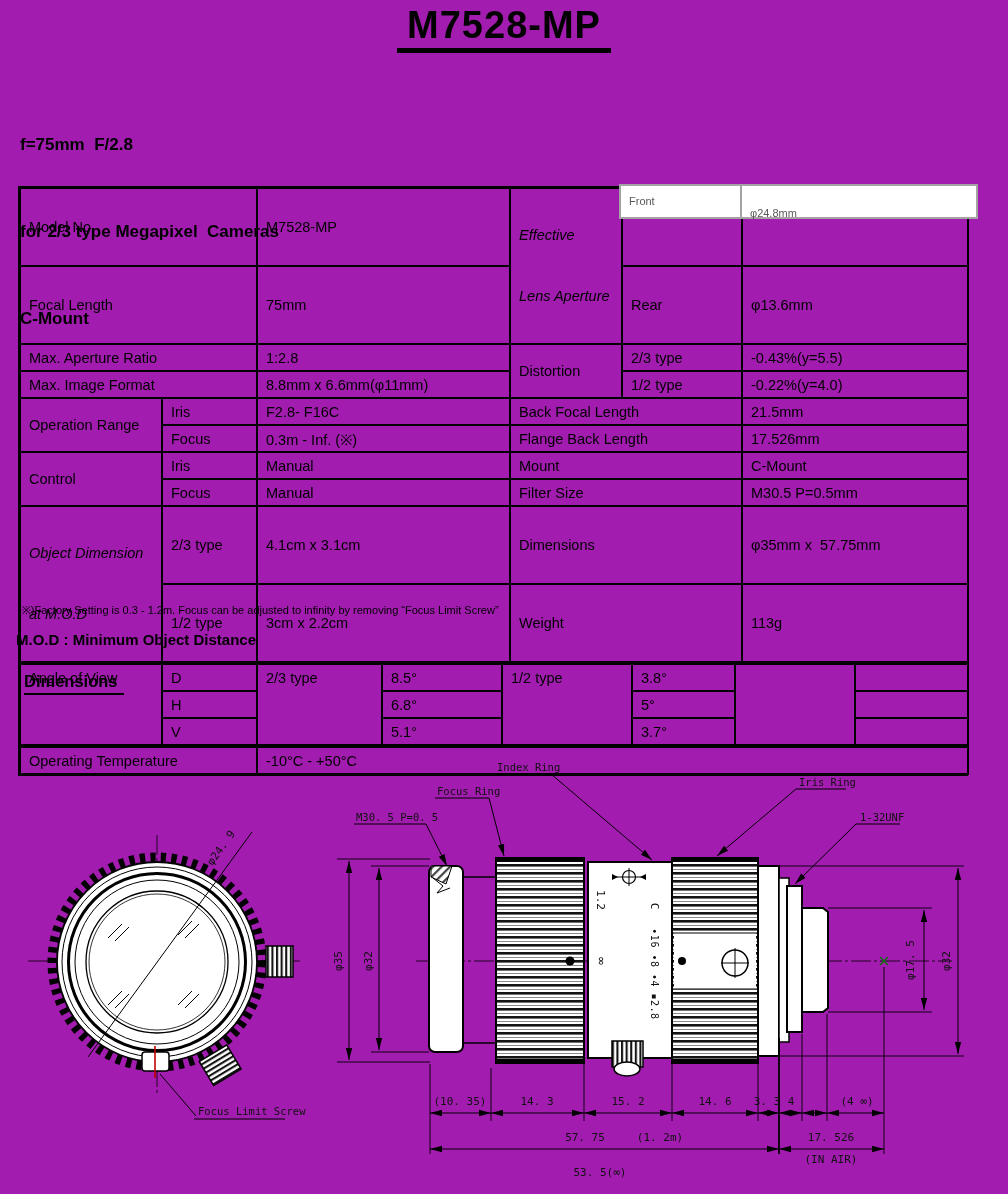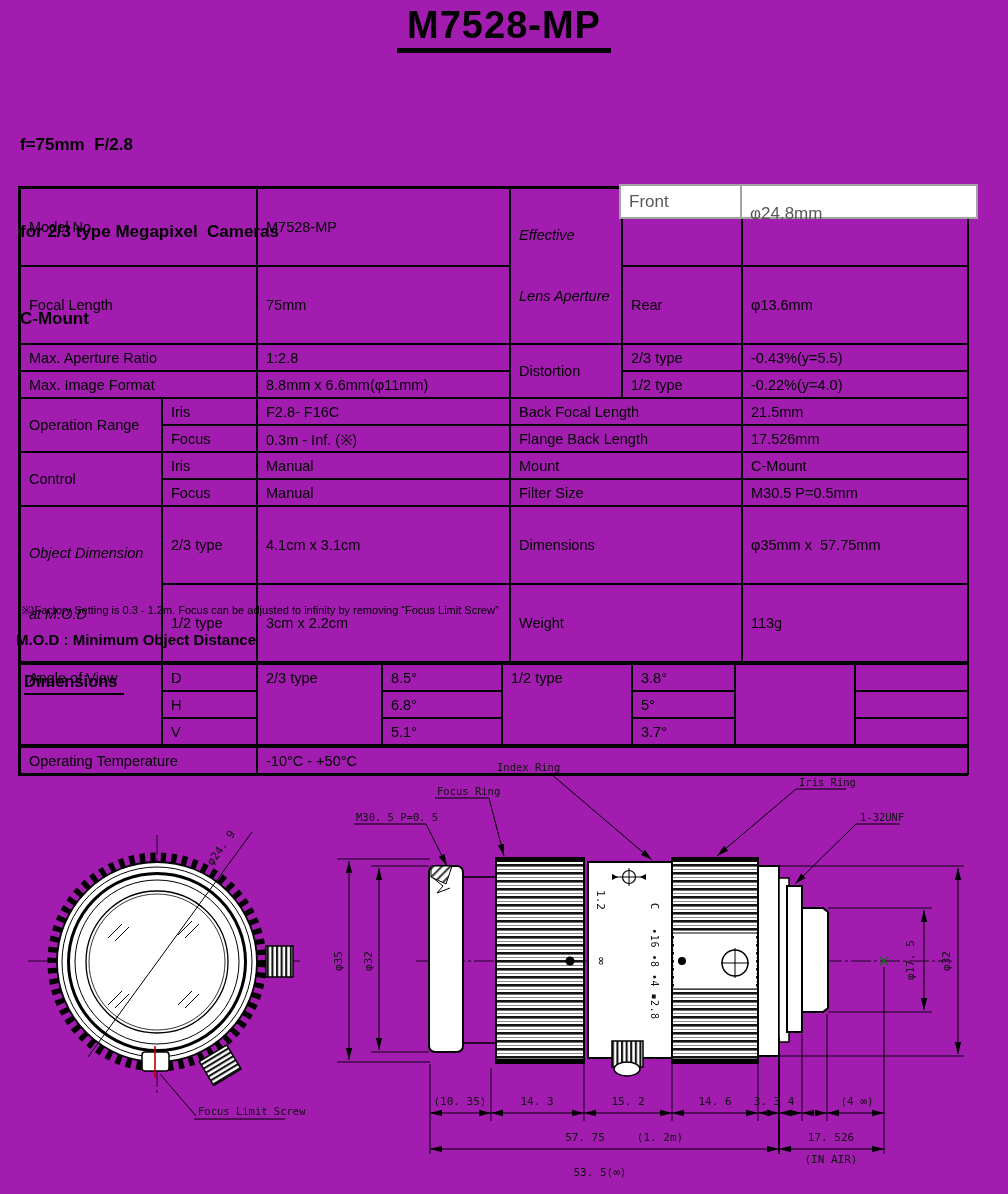--- a/index.html
+++ b/index.html
@@ -14,21 +14,21 @@
               line-height:29px; white-space:pre;margin-left:16px; }
 
   .spec-table { position:absolute; left:18px; top:186px; width:950px; border:1px solid #000; }
   .spec-table table { border-collapse:collapse; table-layout:fixed; width:948px; }
   .spec-table td { border:2px solid #000; height:27px; padding:0 2px 0 8px; font-size:14.5px;
                    vertical-align:middle; white-space:pre; overflow:hidden; }
   .spec-table td.vtop { vertical-align:top; line-height:27px; }
   .spec-table td .l2 { display:block; line-height:29px;font-style:italic; }
 
   .front-overlay { position:absolute; left:619px; top:184px; width:359px; height:35px;
-                   background:#fff; border:2px solid #a3a3a3; color:#585858; font-size:17px; }
+                   background:#fff; border:2px solid #a3a3a3; color:#585858; font-size:11px; }
   .front-overlay .cellA { position:absolute; left:8px; top:0; line-height:31px; }
   .front-overlay .divider { position:absolute; left:119px; top:0; bottom:0; width:2px; background:#a3a3a3; }
   .front-overlay .cellB { position:absolute; left:129px; top:12px; line-height:31px; }
 
   .note1 { position:absolute; left:18px; top:602px; font-size:11px; white-space:pre; }
   .note2 { position:absolute; left:16px; top:631px; font-size:15px; font-weight:600; }
 
   .dim-heading { position:absolute; left:24px; top:672px; }
   .dim-heading span { display:inline-block; font-size:16.5px; font-weight:bold;
                       border-bottom:2px solid #000; padding:0 6px 2px 0; }

